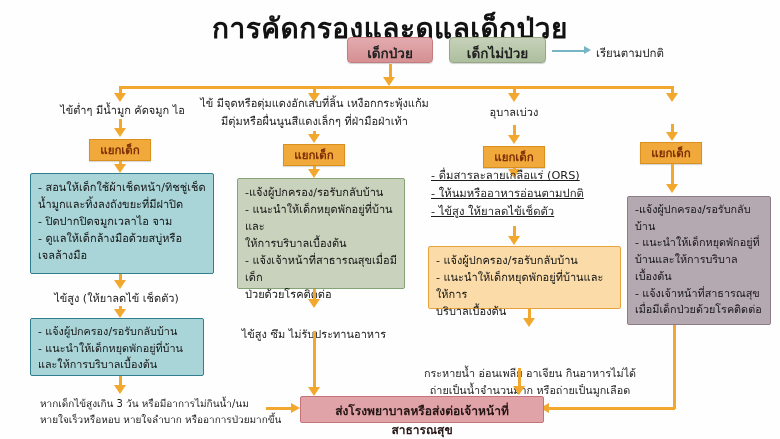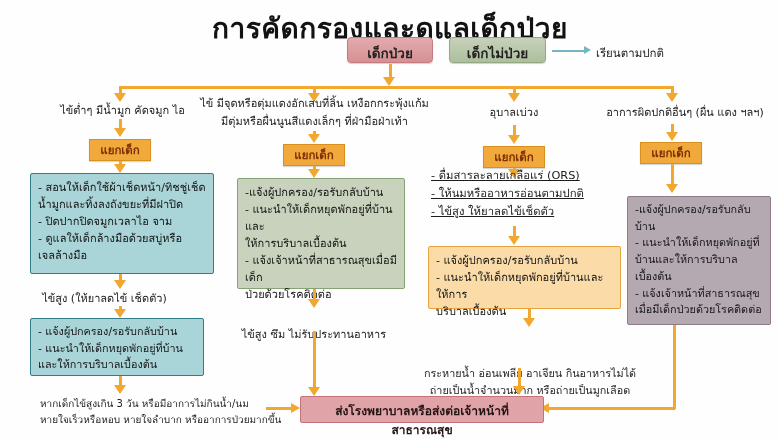--- a/index.html
+++ b/index.html
@@ -57,21 +57,20 @@
   <div class="ah down" style="left:308px;top:93px;"></div>
   <div class="vline" style="left:513px;top:86px;height:8px;"></div>
   <div class="ah down" style="left:508px;top:93px;"></div>
   <div class="vline" style="left:671px;top:86px;height:8px;"></div>
   <div class="ah down" style="left:666px;top:93px;"></div>
 
   <div class="txt ctr" style="left:25px;top:102px;width:195px;">ไข้ต่ำๆ มีน้ำมูก คัดจมูก ไอ</div>
   <div class="txt ctr" style="left:192px;top:95px;width:245px;">ไข้ มีจุดหรือตุ่มแดงอักเสบที่ลิ้น เหงือกกระพุ้งแก้ม
 มีตุ่มหรือผื่นนูนสีแดงเล็กๆ ที่ฝ่ามือฝ่าเท้า</div>
   <div class="txt ctr" style="left:450px;top:104px;width:128px;">อุบาลเบ่วง</div>
-  <div class="txt ctr" style="left:595px;top:104px;width:180px;">อาการผิดปกติอื่นๆ (ผื่น แดง ฯลฯ)</div>
 
   <div class="vline" style="left:119px;top:119px;height:10px;"></div>
   <div class="ah down" style="left:114px;top:128px;"></div>
   <div class="vline" style="left:313px;top:131px;height:4px;"></div>
   <div class="ah down" style="left:308px;top:134px;"></div>
   <div class="vline" style="left:513px;top:125px;height:11px;"></div>
   <div class="ah down" style="left:508px;top:135px;"></div>
   <div class="vline" style="left:671px;top:124px;height:9px;"></div>
   <div class="ah down" style="left:666px;top:132px;"></div>
 
@@ -89,21 +88,21 @@
   <div class="vline" style="left:671px;top:164px;height:21px;"></div>
   <div class="ah down" style="left:666px;top:184px;"></div>
 
   <div class="box b-teal" style="left:30px;top:173px;width:184px;height:101px;">- สอนให้เด็กใช้ผ้าเช็ดหน้า/ทิชชู่เช็ด
 น้ำมูกและทิ้งลงถังขยะที่มีฝาปิด
 - ปิดปากปิดจมูกเวลาไอ จาม
 - ดูแลให้เด็กล้างมือด้วยสบู่หรือ
 เจลล้างมือ</div>
   <div class="vline" style="left:119px;top:274px;height:7px;"></div>
   <div class="ah down" style="left:114px;top:280px;"></div>
-  <div class="txt ctr" style="left:7px;top:290px;width:195px;">ไข้สูง (ให้ยาลดไข้ เช็ดตัว)</div>
+  <div class="txt ctr" style="left:19px;top:290px;width:195px;">ไข้สูง (ให้ยาลดไข้ เช็ดตัว)</div>
   <div class="vline" style="left:119px;top:306px;height:4px;"></div>
   <div class="ah down" style="left:114px;top:309px;"></div>
   <div class="box b-teal" style="left:30px;top:318px;width:174px;height:58px;font-size:10.8px;">- แจ้งผู้ปกครอง/รอรับกลับบ้าน
 - แนะนำให้เด็กหยุดพักอยู่ที่บ้าน
 และให้การบริบาลเบื้องต้น</div>
   <div class="vline" style="left:119px;top:376px;height:10px;"></div>
   <div class="ah down" style="left:114px;top:385px;"></div>
   <div class="txt" style="left:40px;top:396px;width:270px;font-size:10px;">หากเด็กไข้สูงเกิน 3 วัน หรือมีอาการไม่กินน้ำ/นม
 หายใจเร็วหรือหอบ หายใจลำบาก หรืออาการป่วยมากขึ้น</div>
   <div class="hline" style="left:266px;top:407px;width:26px;"></div>

